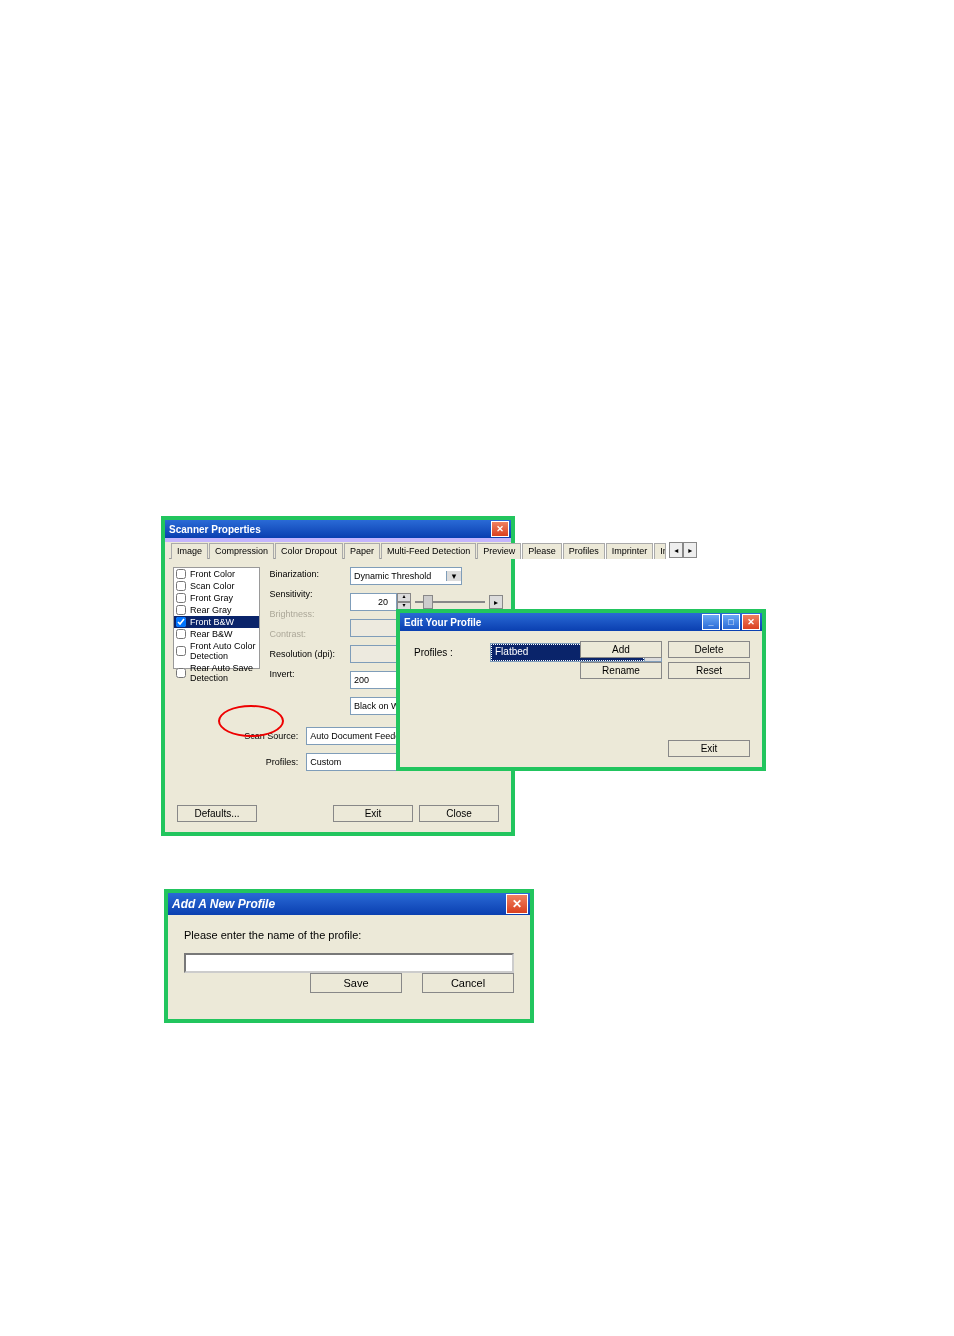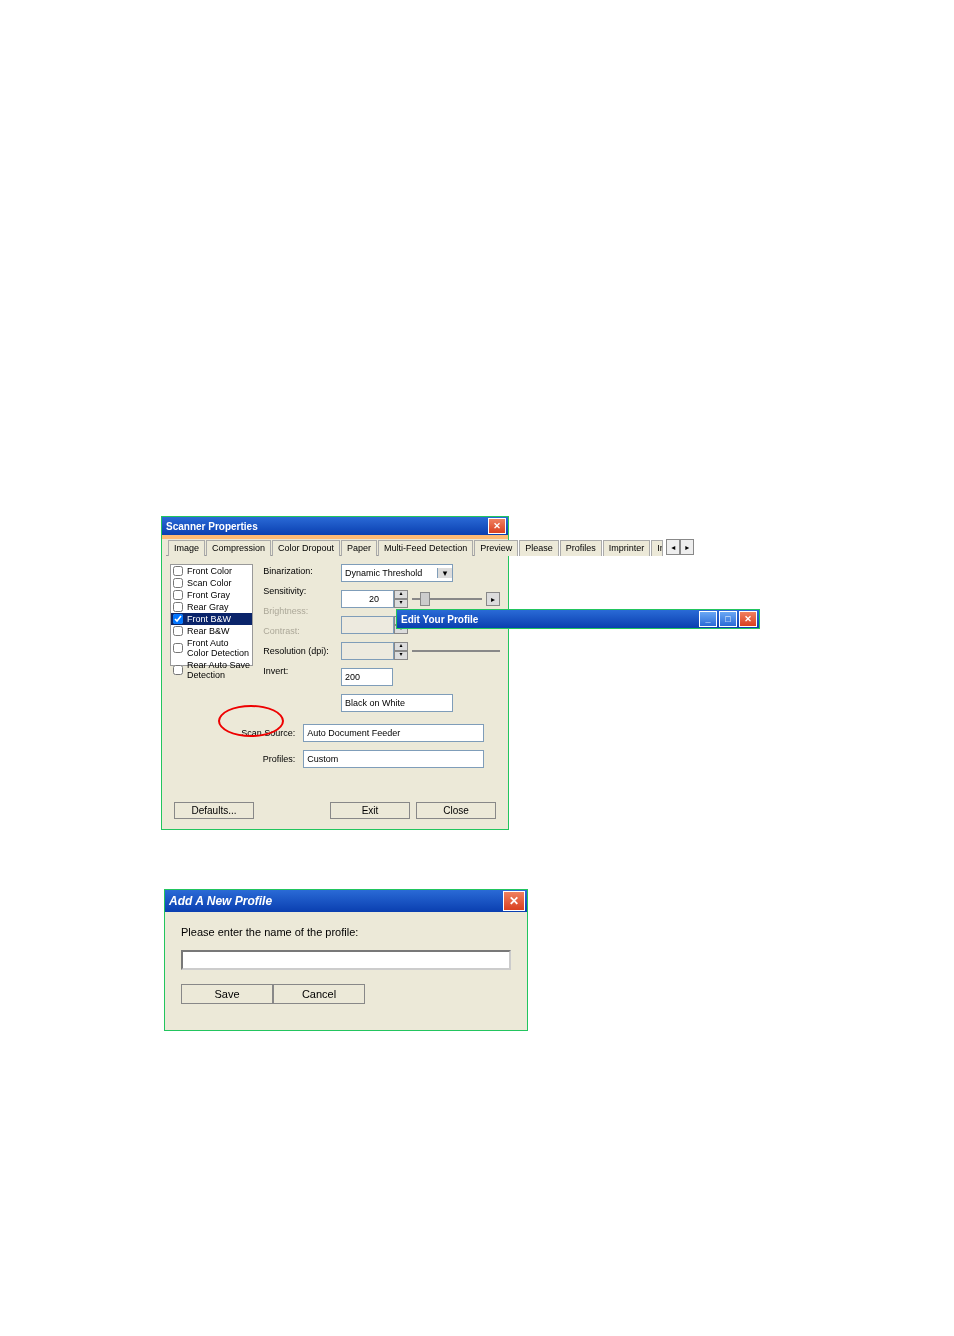--- a/index.html
+++ b/index.html
@@ -1,17 +1,17 @@
 <!DOCTYPE html>
 <html><head>
 <meta charset="utf-8">
 <style>
   html,body{margin:0;padding:0;font-family:Tahoma,Arial,sans-serif;font-size:10px;color:#000;background:#fff;width:954px;height:1336px}
   .canvas{position:relative;width:954px;height:1336px;background:#fff}
-  .win{position:absolute;background:#fdba74;border:1px solid #22c55e}
+  .win{position:absolute;background:#c4b5fd;border:4px solid #22c55e}
   .titlebar{background:linear-gradient(#2a6ad6,#0a3fb0);color:#fff;font-weight:bold;display:flex;align-items:center;justify-content:space-between;height:18px;padding:0 2px 0 4px}
   .titlebar .t{font-size:10px}
   .ctrls{display:flex;gap:2px}
   .cbtn{width:16px;height:14px;display:flex;align-items:center;justify-content:center;font-size:9px;font-family:Arial;border:1px solid #fff}
   .min{background:linear-gradient(#6aa8f5,#2a6ad6);color:#fff}
   .max{background:linear-gradient(#6aa8f5,#2a6ad6);color:#fff}
   .x{background:linear-gradient(#f08060,#d94020);color:#fff;font-weight:bold}
   .body{background:#ece9d8}
   .tabs{display:flex;border-bottom:1px solid #999;padding-left:2px;font-size:9px;margin:4px 4px 0 4px}
   .tab{background:#ece9d8;border:1px solid #aaa;border-bottom:none;padding:2px 5px;margin-right:1px;position:relative;top:1px;white-space:nowrap}
@@ -23,21 +23,21 @@
   .cl-item{display:flex;align-items:center;padding:1px 2px;gap:4px}
   .cl-item input{width:10px;height:10px;margin:0}
   .cl-sel{background:#0a246a;color:#fff}
   .labels{width:100px;font-size:9px;display:flex;flex-direction:column;gap:10px;padding-top:2px}
   .labels .dis{color:#aca899}
   .controls{flex:1;display:flex;flex-direction:column;gap:8px;padding-top:0}
   .combo{display:flex;align-items:center;border:1px solid #7f9db9;background:#fff;height:16px;font-size:9px}
   .combo span{flex:1;padding:0 3px}
   .combo .arrow{width:14px;background:#dcdcdc;border-left:1px solid #7f9db9;display:flex;align-items:center;justify-content:center}
   .spin{display:flex;align-items:center}
-  .spin input{width:35px;height:14px;border:1px solid #7f9db9;font-size:9px;text-align:right;padding-right:14px}
+  .spin input{width:35px;height:14px;border:1px solid #7f9db9;font-size:9px;text-align:right;padding-right:8px}
   .sp-btns{display:flex;flex-direction:column}
   .sp-btns div{width:12px;height:7px;border:1px solid #888;background:#dcdcdc;font-size:6px;line-height:5px;text-align:center}
   .slider{display:flex;align-items:center;gap:4px}
   .slider .track{height:2px;background:#888;flex:1;position:relative}
   .slider .thumb{position:absolute;width:8px;height:12px;background:#ccc;border:1px solid #888;top:-6px}
   .slider .send{width:12px;height:12px;border:1px solid #888;background:#dcdcdc;font-size:8px;display:flex;align-items:center;justify-content:center}
   .disabled .txt, .disabled .combo, .disabled input{color:#aca899}
   .row2{padding:4px 24px;display:flex;align-items:center;gap:8px;font-size:9px}
   .row2 .lab{width:110px;text-align:right}
   .bottom{display:flex;justify-content:space-between;padding:10px 12px}
@@ -52,21 +52,21 @@
   .d2 .arrow{width:16px;background:#dcdcdc;border-left:1px solid #7f9db9;display:flex;align-items:center;justify-content:center}
   .d2 .btns{position:absolute;right:12px;top:10px;display:grid;grid-template-columns:auto auto;gap:4px 6px}
   .d2 .btn{min-width:56px}
   .d2 .exit{position:absolute;right:12px;bottom:10px}
   
   .d3{width:362px}
   .d3 .titlebar .t{font-style:italic;font-weight:bold;font-size:12px}
   .d3 .bd{padding:14px 16px 26px}
   .d3 .prompt{font-size:11px;margin-bottom:12px}
   .d3 .in{width:100%;height:20px;border:2px inset #ccc;box-sizing:border-box}
-  .d3 .br{display:flex;gap:0;margin-top:14px}
+  .d3 .br{display:flex;justify-content:flex-end;gap:20px;}
   .d3 .btn{min-width:70px;padding:3px 10px;font-size:11px}
 </style>
 </head>
 <body>
 <div class="canvas">
 
 <div class="win" style="left:161px;top:516px;width:346px">
   <div class="titlebar">
     <span class="t">Scanner Properties</span>
     <div class="ctrls">
@@ -211,20 +211,34 @@
 
 <div class="win d2" style="left:396px;top:609px;width:362px">
   <div class="titlebar">
     <span class="t">Edit Your Profile</span>
     <div class="ctrls">
       <div class="cbtn min">_</div>
       <div class="cbtn max">□</div>
       <div class="cbtn x">✕</div>
     </div>
   </div>
+  <div class="bd body">
+    <span class="lbl">Profiles :</span>
+    <div class="combo2">
+      <div class="sel">Flatbed</div>
+      <div class="arrow">▾</div>
+    </div>
+    <div class="btns">
+      <div class="btn">Add</div>
+      <div class="btn">Delete</div>
+      <div class="btn">Rename</div>
+      <div class="btn">Reset</div>
+    </div>
+    <div class="btn exit">Exit</div>
+  </div>
 </div>
 
 <div class="win d3" style="left:164px;top:889px">
   <div class="titlebar" style="height:22px">
     <span class="t">Add A New Profile</span>
     <div class="ctrls">
       <div class="cbtn x" style="width:20px;height:18px;font-size:12px">✕</div>
     </div>
   </div>
   <div class="bd body">

